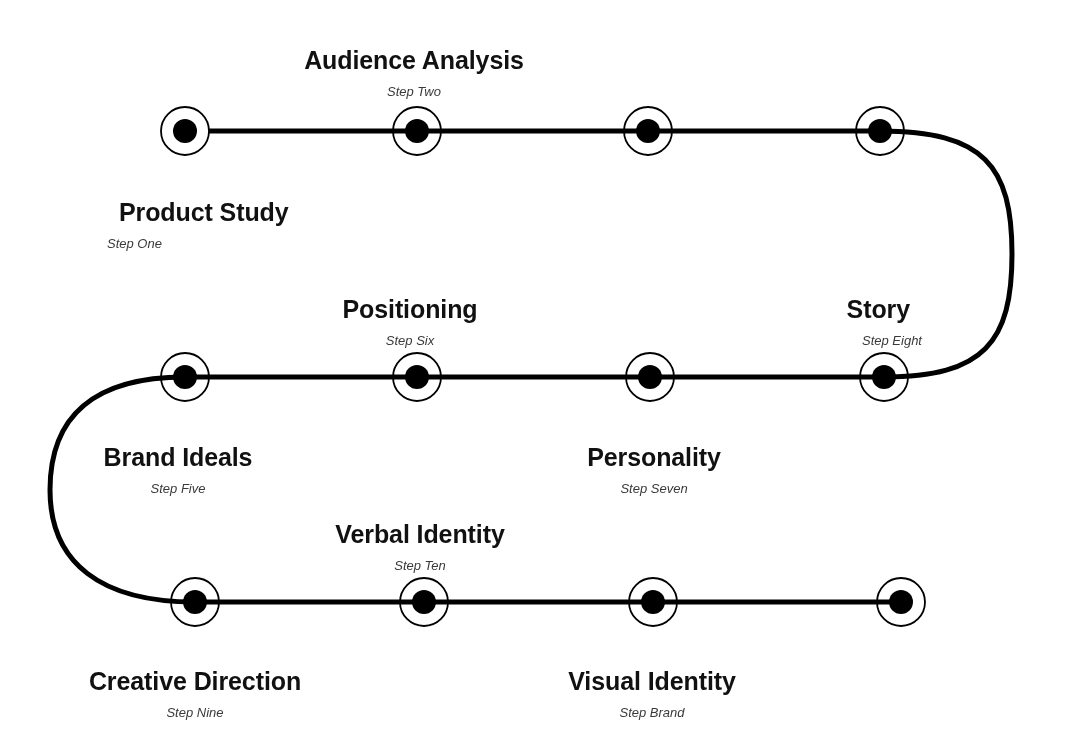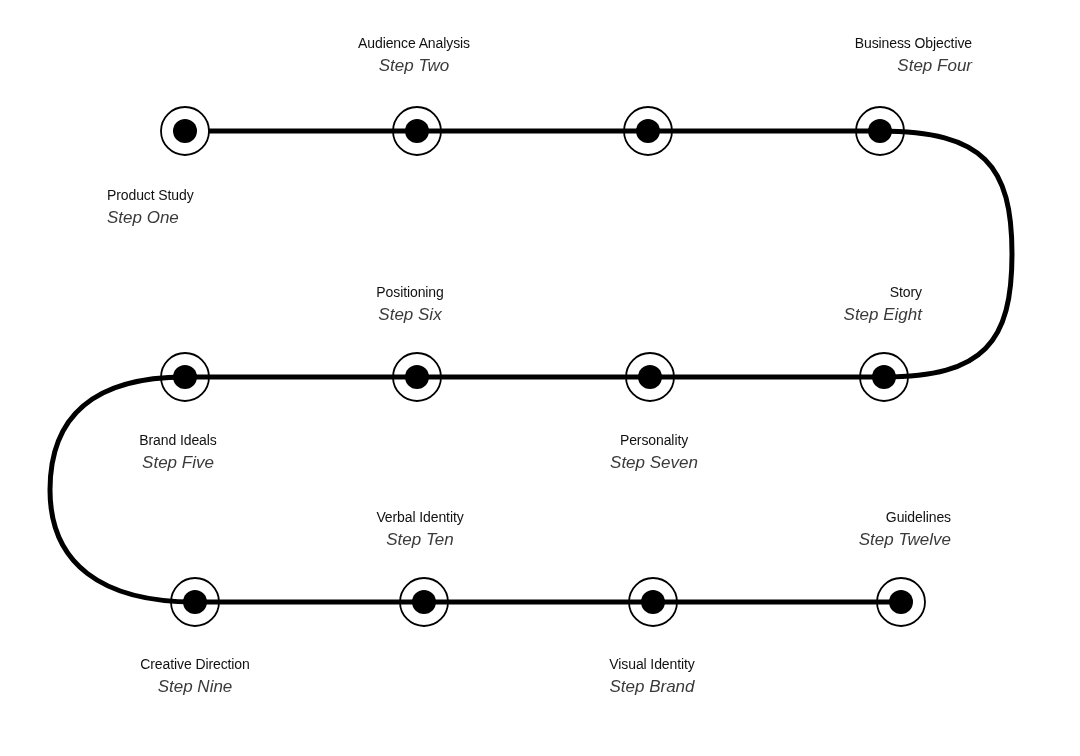--- a/index.html
+++ b/index.html
@@ -28,33 +28,33 @@
     height: 756px;
   }
   .label-block {
     position: absolute;
     white-space: nowrap;
     line-height: 1.0;
   }
   .label-block .node-title {
     display: block;
     font-family: "Liberation Sans", "DejaVu Sans", sans-serif;
-    font-weight: normal;
-    font-size: 14px;
+    font-weight: bold;
+    font-size: 25px;
     color: #111111;
     letter-spacing: -0.1px;
-    margin: 0;
+    margin: 12px;
     padding: 0;
   }
   .label-block .node-step {
     display: block;
     font-family: "Liberation Sans", "DejaVu Sans", sans-serif;
     font-style: italic;
     font-weight: normal;
-    font-size: 17px;
+    font-size: 13px;
     color: #3a3a3a;
     margin-top: 7px;
     padding: 0;
   }
   .align-center { text-align: center; transform: translateX(-50%); }
   .align-right  { text-align: right; }
   .align-left   { text-align: left; }
 </style>
 </head>
 <body>
@@ -144,24 +144,20 @@
     <span class="node-title">Product Study</span>
     <span class="node-step">Step One</span>
   </div>
 
   <div class="label-block align-center" style="left:414px; top:36px;">
     <span class="node-title">Audience Analysis</span>
     <span class="node-step">Step Two</span>
   </div>
 
 
-  <div class="label-block align-right" style="right:108px; top:36px;">
-    <span class="node-title">Business Objective</span>
-    <span class="node-step">Step Four</span>
-  </div>
 
   <div class="label-block align-center" style="left:178px; top:433px;">
     <span class="node-title">Brand Ideals</span>
     <span class="node-step">Step Five</span>
   </div>
 
   <div class="label-block align-center" style="left:410px; top:285px;">
     <span class="node-title">Positioning</span>
     <span class="node-step">Step Six</span>
   </div>
@@ -184,18 +180,14 @@
   <div class="label-block align-center" style="left:420px; top:510px;">
     <span class="node-title">Verbal Identity</span>
     <span class="node-step">Step Ten</span>
   </div>
 
   <div class="label-block align-center" style="left:652px; top:657px;">
     <span class="node-title">Visual Identity</span>
     <span class="node-step">Step Brand</span>
   </div>
 
-  <div class="label-block align-right" style="right:129px; top:510px;">
-    <span class="node-title">Guidelines</span>
-    <span class="node-step">Step Twelve</span>
-  </div>
 
 </div>
 
 </body></html>

